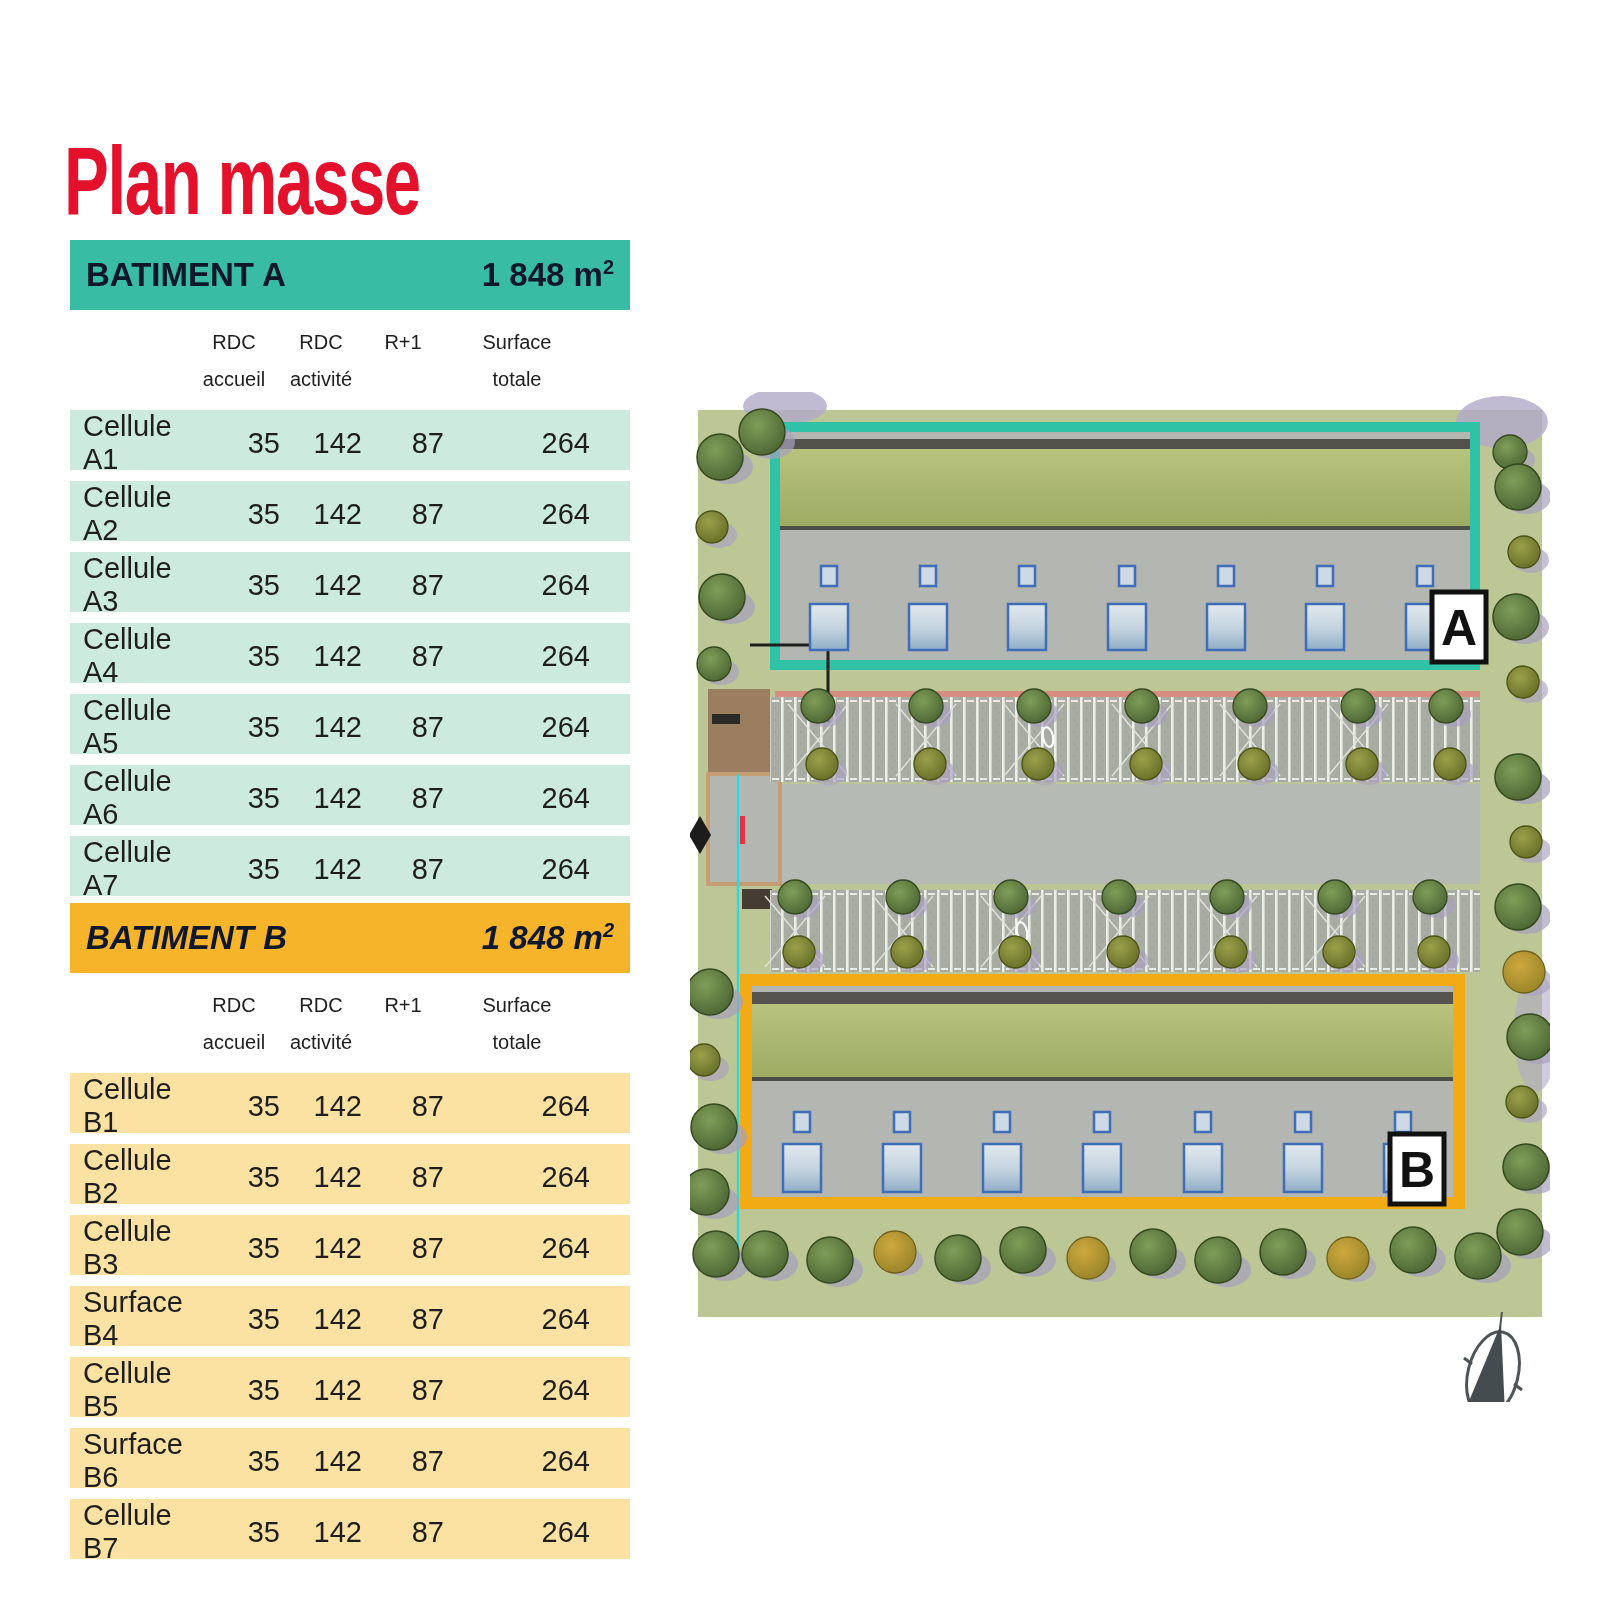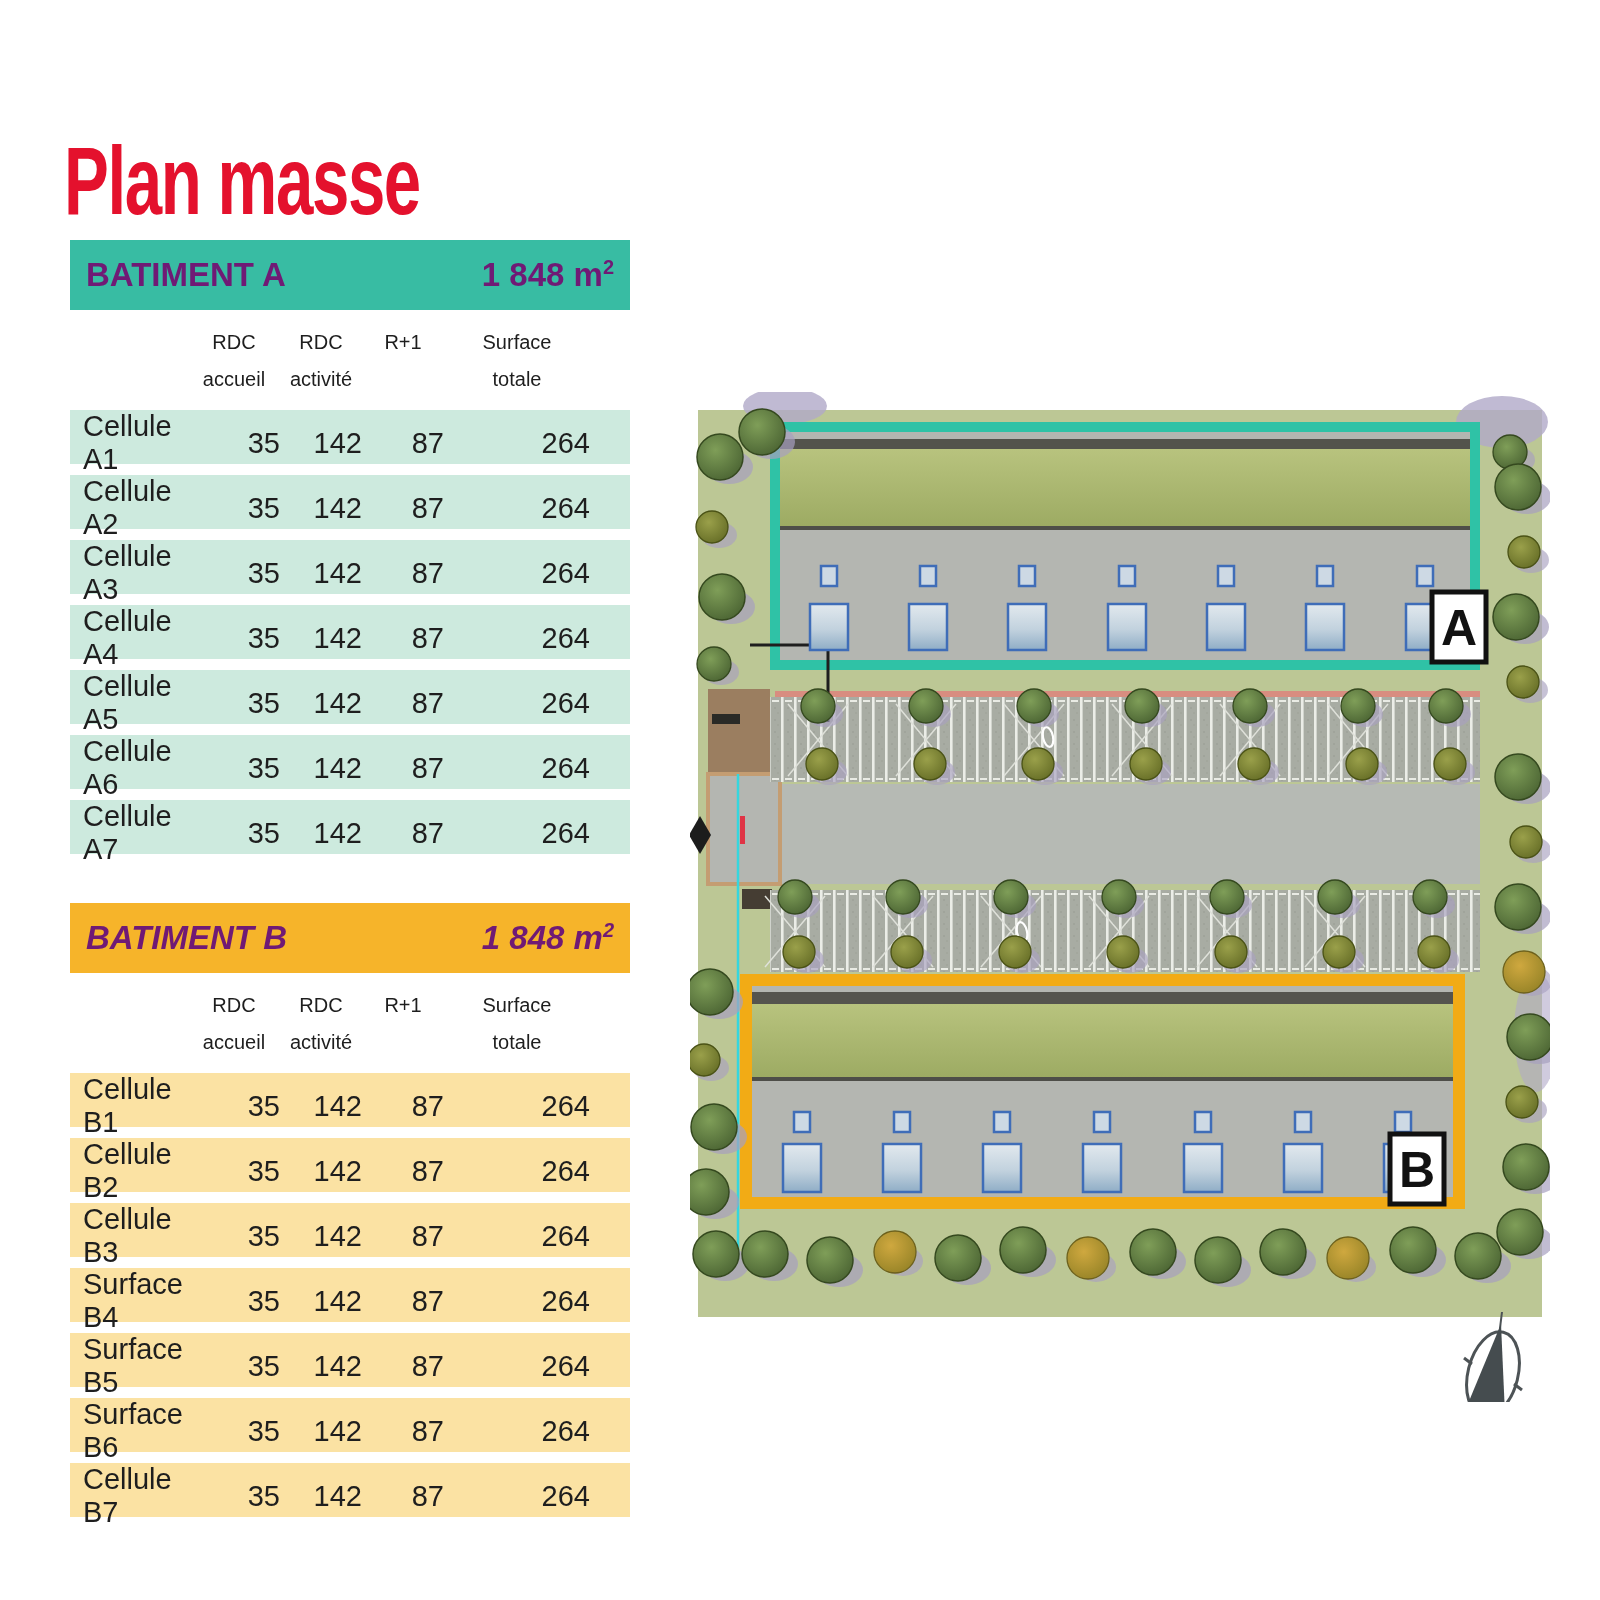--- a/index.html
+++ b/index.html
@@ -5,28 +5,28 @@
   html,body{margin:0;padding:0;}
   body{width:1600px;height:1600px;background:#fff;position:relative;
        font-family:"Liberation Sans",sans-serif;color:#1e1e1e;overflow:hidden;}
   .title{position:absolute;left:64px;top:62px;font-size:96px;font-weight:bold;
          color:var(--title_red,#e4112d);transform:scale(0.70,1);transform-origin:left top;
          letter-spacing:-2px;white-space:nowrap;}
   .btable{position:absolute;left:70px;width:560px;}
   .btable.ta{top:240px;}
   .btable.tb{top:903px;}
   .thead{height:70px;display:flex;justify-content:space-between;align-items:center;
-         padding:0 16px;box-sizing:border-box;color:#701a75;font-size:33px;font-weight:bold;}
+         padding:0 16px;box-sizing:border-box;color:#0f172a;font-size:33px;font-weight:bold;}
   .ta .thead{background:var(--teal,#38bca3);}
   .tb .thead{background:var(--yellow,#f6b42a);font-style:italic;}
   .thead sup{font-size:20px;}
   .cols,.row{display:grid;grid-template-columns:118px 92px 82px 82px 146px 40px;}
   .cols{padding:14px 0 12px;}
   .colhead{text-align:center;font-size:20px;line-height:37px;white-space:pre-line;}
-  .row{height:54px;margin-bottom:11px;align-items:center;font-size:29px;}
+  .row{height:60px;margin-bottom:11px;align-items:center;font-size:29px;}
   .ta .row{background:var(--teal_row,#cdeade);}
   .tb .row{background:var(--yellow_row,#fbe2a3);}
   .row .lbl{padding-left:13px;}
   .row .val{text-align:right;}
   .plan{position:absolute;left:690px;top:392px;width:860px;height:1010px;}
   svg text{font-family:"Liberation Sans",sans-serif;}
 </style>
 </head>
 <body>
 
@@ -157,21 +157,21 @@
       <div class="row">
         <div class="lbl">Surface B4</div>
         <div class="val">35</div>
         <div class="val">142</div>
         <div class="val">87</div>
         <div class="val">264</div>
         <div></div>
       </div>
 
       <div class="row">
-        <div class="lbl">Surface B5</div>
+        <div class="lbl">Cellule B5</div>
         <div class="val">35</div>
         <div class="val">142</div>
         <div class="val">87</div>
         <div class="val">264</div>
         <div></div>
       </div>
 
       <div class="row">
         <div class="lbl">Surface B6</div>
         <div class="val">35</div>

